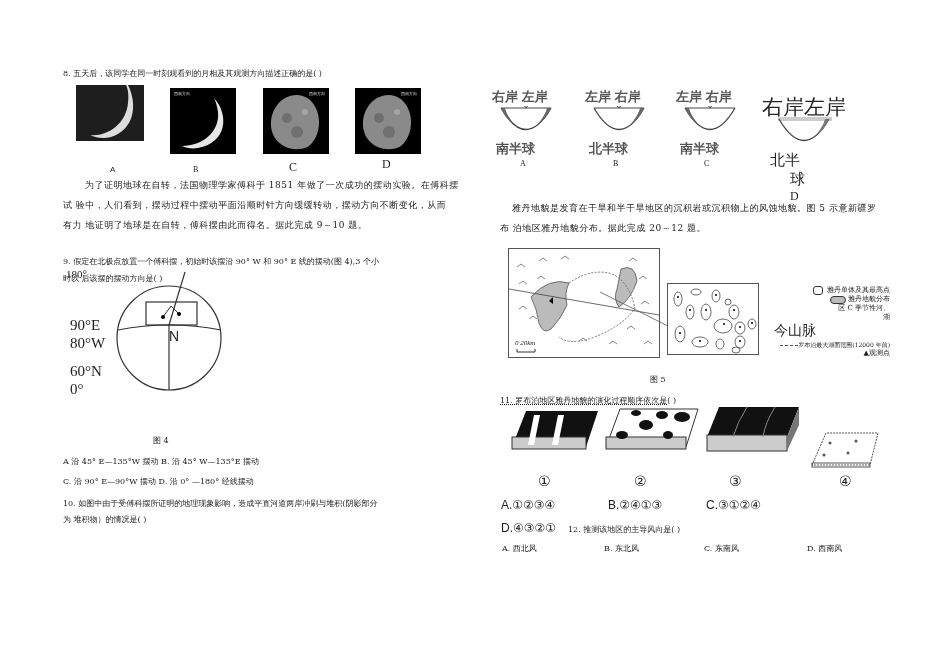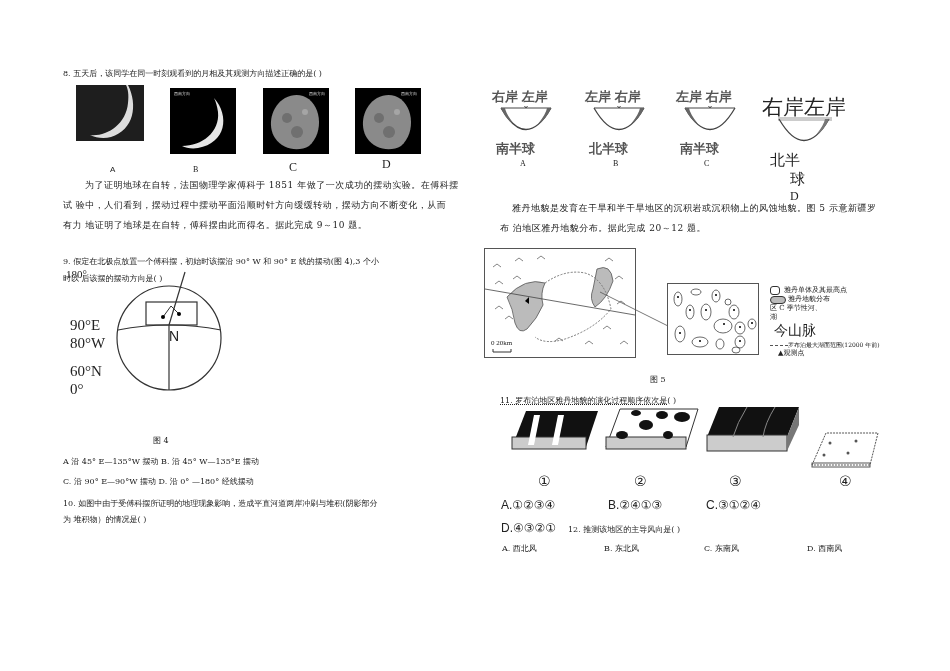--- a/index.html
+++ b/index.html
@@ -1,19 +1,19 @@
 <!DOCTYPE html>
 <html><head>
 <meta charset="utf-8">
 <style>
   html,body{margin:0;padding:0;background:#fff;}
   body{width:950px;height:671px;position:relative;overflow:hidden;font-family:"DejaVu Serif",serif;color:#222;}
   .abs{position:absolute;}
   .t8{font-size:8px;line-height:11px;}
-  .t7{font-size:7px;line-height:9px;}
+  .t7{font-size:7px;line-height:9px;text-align:right;}
   .sans{font-family:"Liberation Sans",sans-serif;}
   .serif{font-family:"Liberation Serif",serif;}
   .moon{position:absolute;background:#000;overflow:hidden;}
   .moon .cap{position:absolute;top:3px;font-size:4px;color:#ddd;font-family:"DejaVu Sans",sans-serif;}
   .para{font-size:9px;line-height:20px;letter-spacing:0.5px;}
   .ans-big{font-family:"Liberation Sans",sans-serif;font-size:12px;}
   .circ{font-size:14px;font-family:"DejaVu Sans",sans-serif;}
 </style>
 </head>
 <body>
@@ -134,21 +134,21 @@
   <div class="serif" style="font-size:15px;margin-left:8px;">北半</div>
   <div class="serif" style="font-size:15px;margin-left:28px;">球</div>
   <div class="serif" style="font-size:12px;margin-left:28px;">D</div>
 </div>
 
 <div class="abs para" style="left:500px;top:198px;width:390px;">
   <div style="padding-left:12px;">雅丹地貌是发育在干旱和半干旱地区的沉积岩或沉积物上的风蚀地貌。图 5 示意新疆罗</div>
   <div>布  泊地区雅丹地貌分布。据此完成 20～12 题。</div>
 </div>
 
-<div class="abs" style="left:484px;top:248px;width:150px;height:108px;border:1px solid #555;">
+<div class="abs" style="left:508px;top:248px;width:150px;height:108px;border:1px solid #555;font-style:italic;">
   <svg width="150" height="108">
     <g stroke="#666" stroke-width="0.8" fill="none">
       <path d="M8 18 l4 -3 l4 3"></path>
         <path d="M30 12 l4 -3 l4 3"></path>
         <path d="M52 10 l4 -3 l4 3"></path>
         <path d="M10 35 l4 -3 l4 3"></path>
         <path d="M28 30 l4 -3 l4 3"></path>
         <path d="M120 12 l4 -3 l4 3"></path>
         <path d="M130 30 l4 -3 l4 3"></path>
         <path d="M132 55 l4 -3 l4 3"></path>

